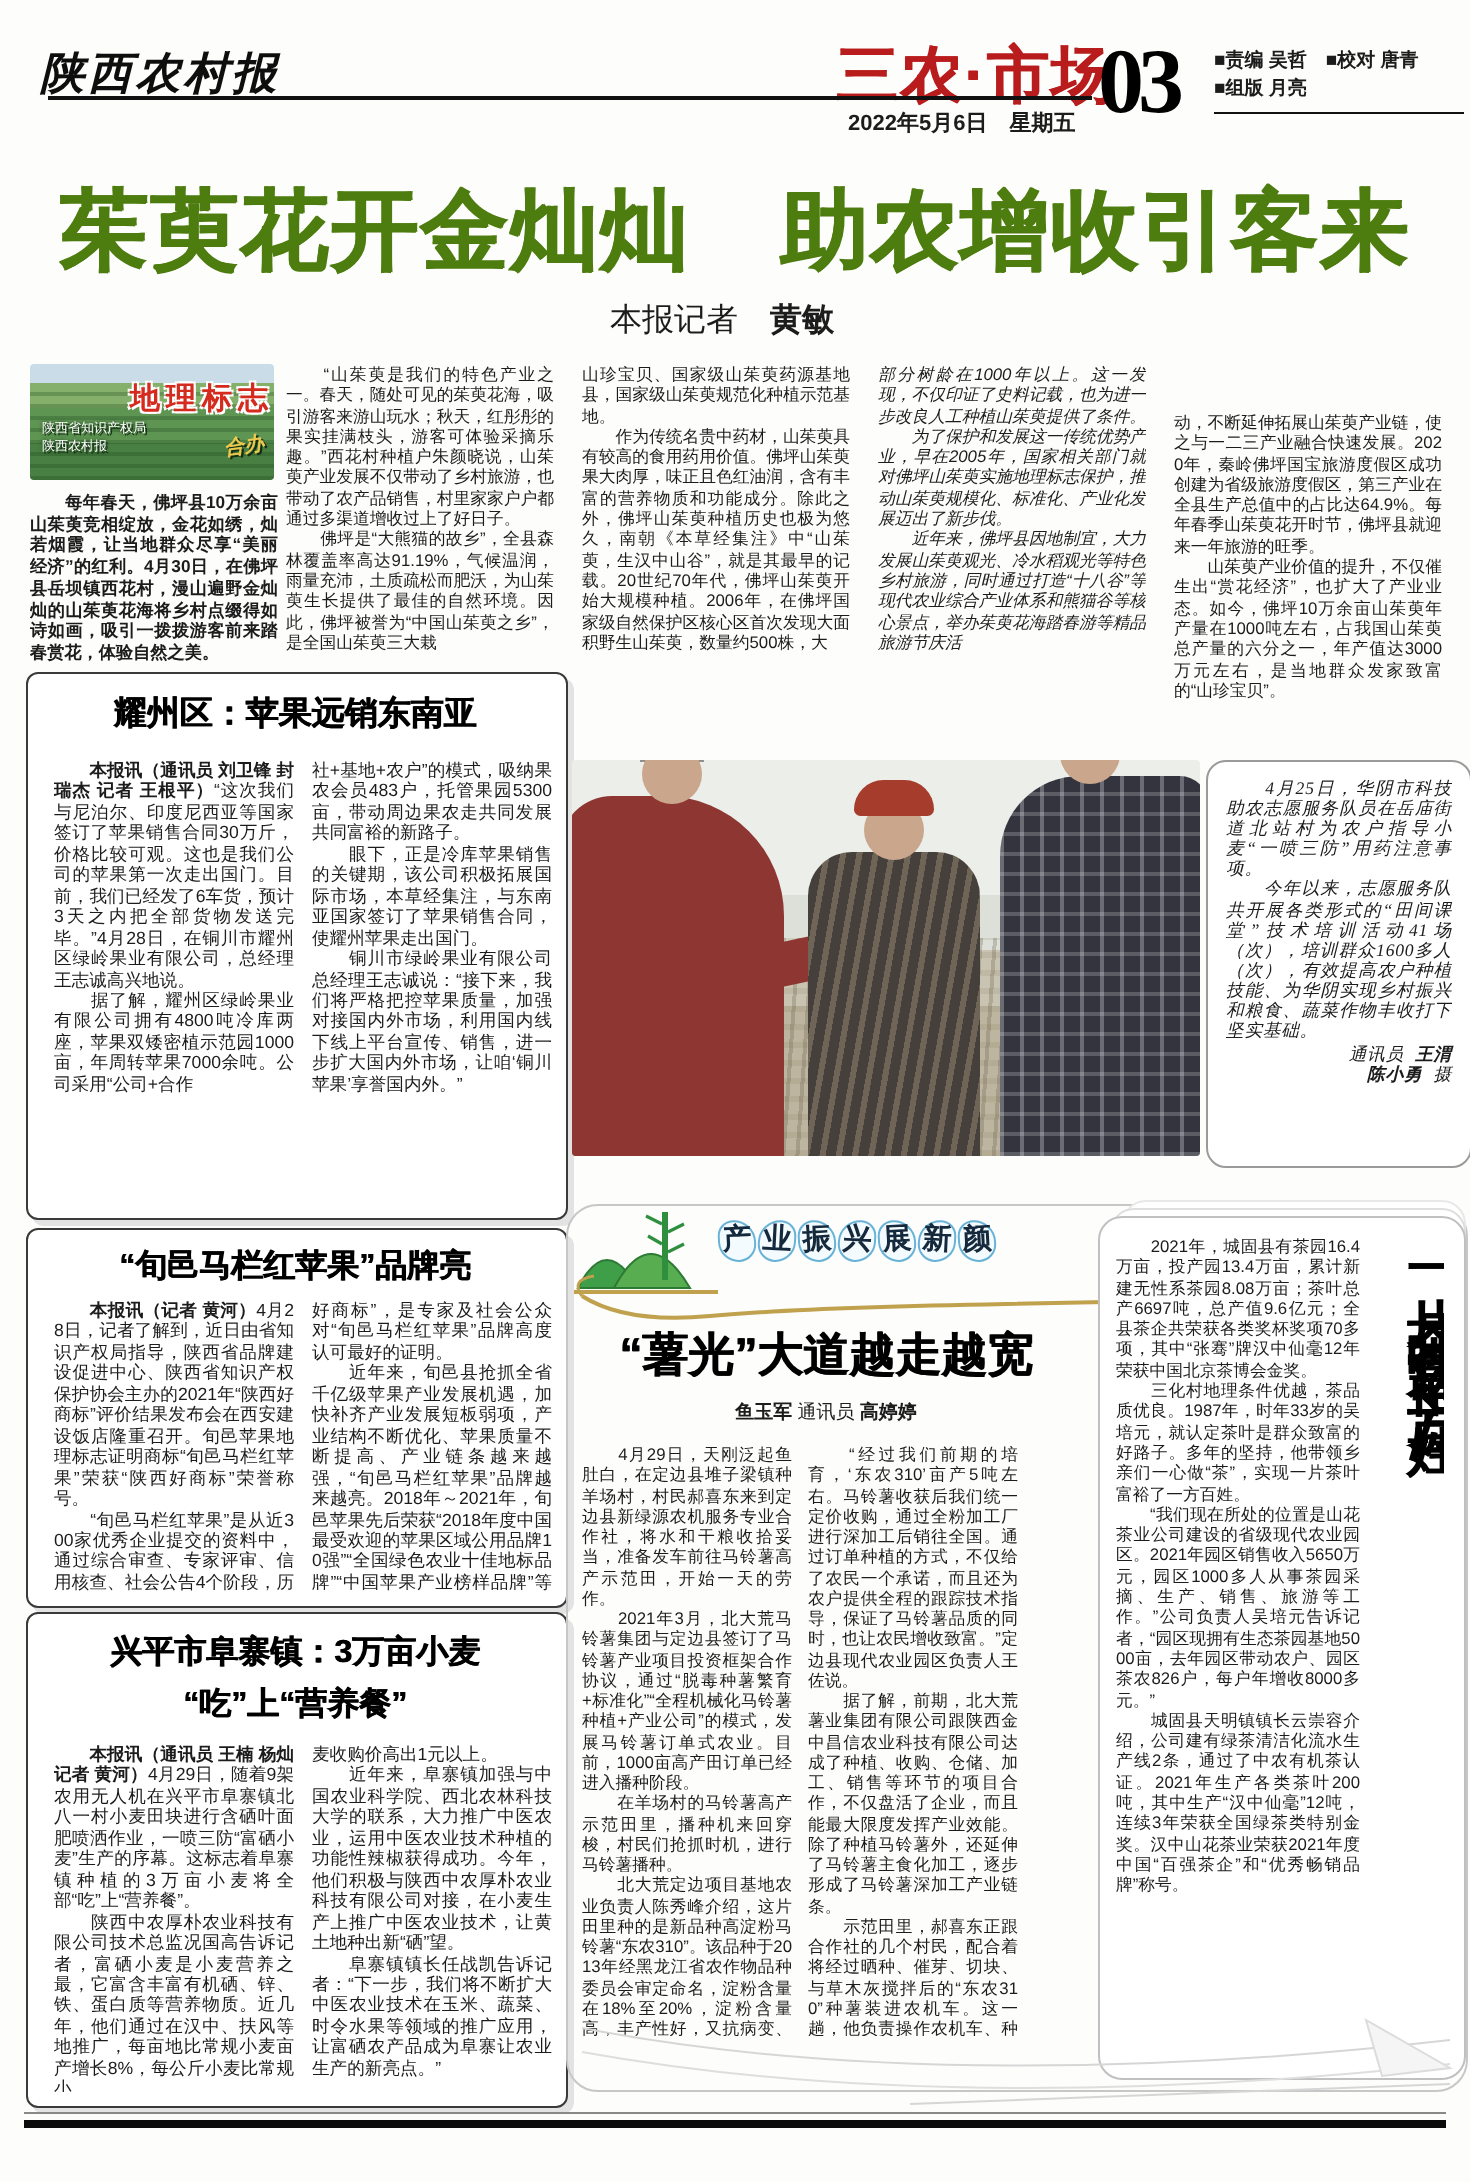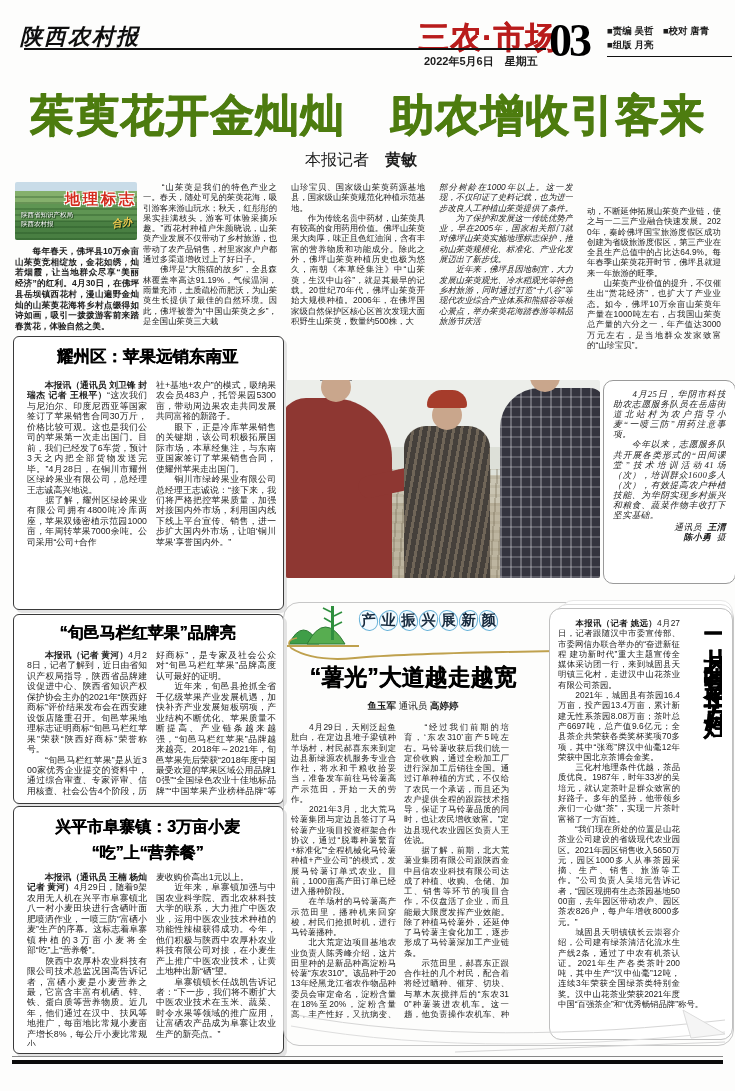--- a/index.html
+++ b/index.html
@@ -221,21 +221,20 @@
       <p><b class="lead"></b><span>　　据了解，前期，北大荒薯业集团有限公司跟陕西金中昌信农业科技有限公司达成了种植、收购、仓储、加工、销售等环节的项目合作，不仅盘活了企业，而且能最大限度发挥产业效能。除了种植马铃薯外，还延伸了马铃薯主食化加工，逐步形成了马铃薯深加工产业链条。</span></p>
       <p><b class="lead"></b><span>　　示范田里，郝喜东正跟合作社的几个村民，配合着将经过晒种、催芽、切块、与草木灰搅拌后的“东农310”种薯装进农机车。这一趟，他负责操作农机车、种子装车后，郝喜东哼着小曲儿，手扶方向盘，又开着农机车朝田里驶去……</span></p>
     </div>
 
   <div class="sheet" style="left:561px;top:600px;width:170px;height:430px;border-color:#e8e8e8;"></div>
   <div class="sheet" style="left:555px;top:604px;width:176px;height:430px;border-color:#dedede;"></div>
   <div class="tea-card" style="left:549px;top:608px;width:182px;height:430px;"></div>
   <div class="col bodytext" style="left:558px;top:618px;width:164px;height:414px;">
     <div class="vhead">一片茶叶富裕一方百姓</div>
     <div>
-        <p><b class="lead">　　本报讯（记者 姚远）</b><span>4月27日，记者跟随汉中市委宣传部、市委网信办联合举办的“奋进新征程 建功新时代”重大主题宣传全媒体采访团一行，来到城固县天明镇三化村，走进汉中山花茶业有限公司茶园。</span></p>
         <p><b class="lead"></b><span>　　2021年，城固县有茶园16.4万亩，投产园13.4万亩，累计新建无性系茶园8.08万亩；茶叶总产6697吨，总产值9.6亿元；全县茶企共荣获各类奖杯奖项70多项，其中“张骞”牌汉中仙毫12年荣获中国北京茶博会金奖。</span></p>
         <p><b class="lead"></b><span>　　三化村地理条件优越，茶品质优良。1987年，时年33岁的吴培元，就认定茶叶是群众致富的好路子。多年的坚持，他带领乡亲们一心做“茶”，实现一片茶叶富裕了一方百姓。</span></p>
         <p><b class="lead"></b><span>　　“我们现在所处的位置是山花茶业公司建设的省级现代农业园区。2021年园区销售收入5650万元，园区1000多人从事茶园采摘、生产、销售、旅游等工作。”公司负责人吴培元告诉记者，“园区现拥有生态茶园基地5000亩，去年园区带动农户、园区茶农826户，每户年增收8000多元。”</span></p>
         <p><b class="lead"></b><span>　　城固县天明镇镇长云崇容介绍，公司建有绿茶清洁化流水生产线2条，通过了中农有机茶认证。2021年生产各类茶叶200吨，其中生产“汉中仙毫”12吨，连续3年荣获全国绿茶类特别金奖。汉中山花茶业荣获2021年度中国“百强茶企”和“优秀畅销品牌”称号。</span></p>
       </div>
   </div>
 
   <svg class="abs" style="left:285px;top:1006px;" width="446" height="54" viewBox="0 0 446 54">
     <path d="M6,8 C140,34 300,30 440,14" stroke="#d6d6d6" stroke-width="1" fill="none"></path>
     <path d="M6,20 C150,46 310,40 440,26" stroke="#dedede" stroke-width="1" fill="none"></path>

